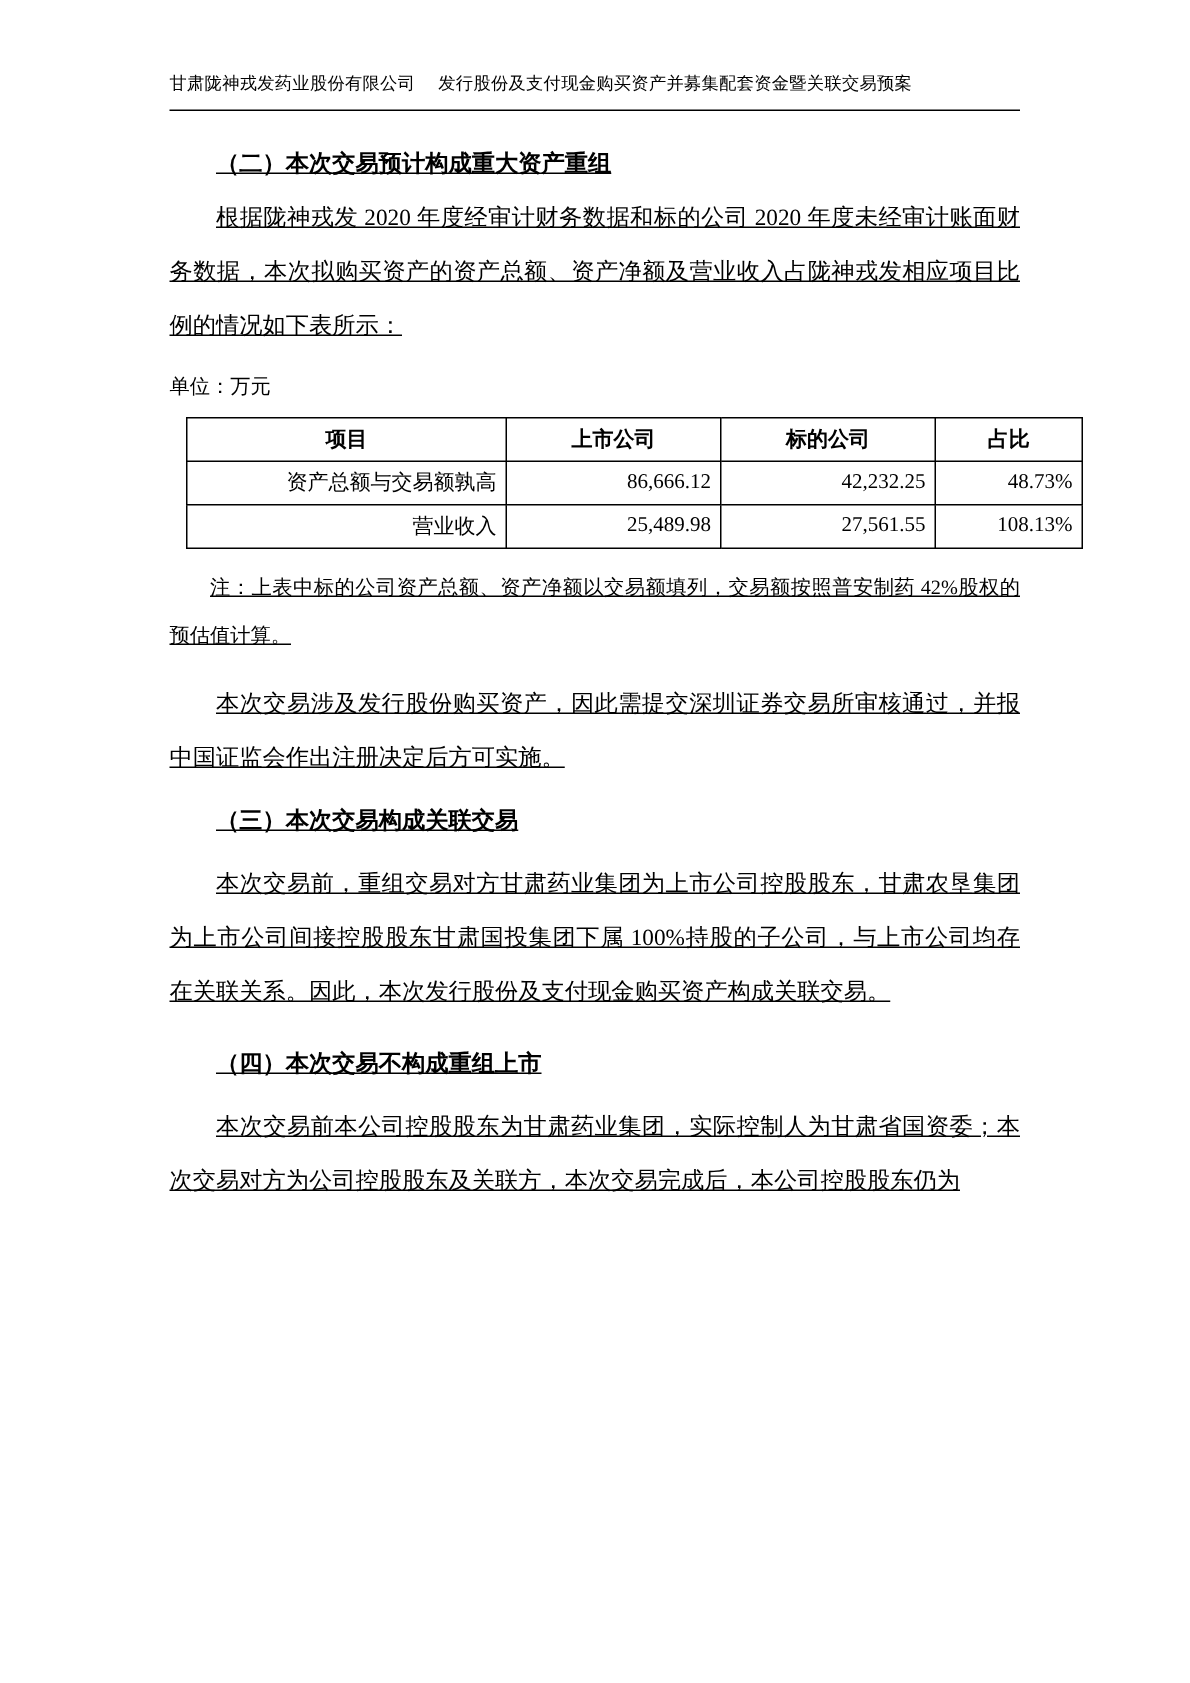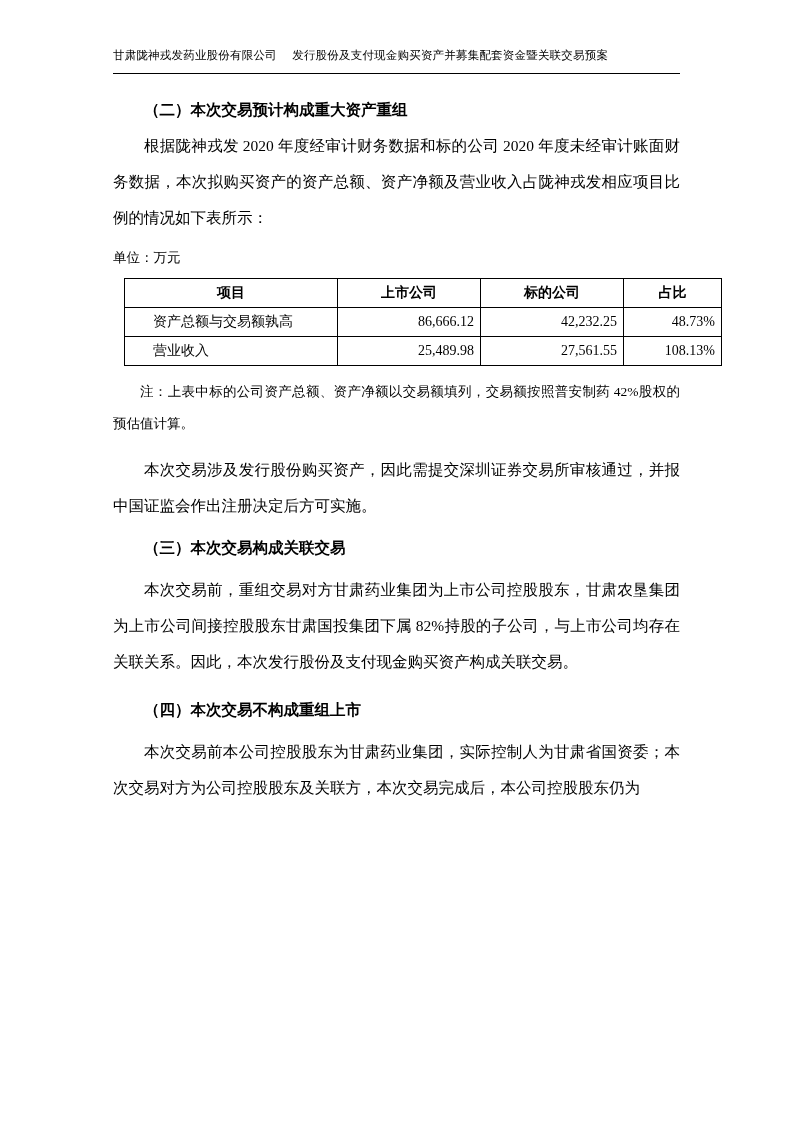--- a/index.html
+++ b/index.html
@@ -42,20 +42,21 @@
     top: 92px;
     left: 113px;
     width: 567px;
   }
   p {
     margin: 0 0 0 0;
     font-size: 15.5px;
     line-height: 36px;
     text-align: justify;
     text-justify: inter-ideograph;
+    text-decoration: underline;
   }
   .indent {
     text-indent: 2em;
   }
   .heading {
     font-weight: bold;
     text-indent: 2em;
   }
   .unit-line {
     text-align: left;
@@ -75,21 +76,21 @@
     font-size: 14px;
     height: 28px;
     padding: 0 6px;
     font-weight: normal;
   }
   table.data thead th {
     text-align: center;
     font-weight: bold;
   }
   table.data td.label {
-    text-align: left;
+    text-align: right;
     padding-left: 28px;
   }
   table.data td.num {
     text-align: right;
   }
   .note {
     font-size: 13.5px;
     line-height: 32px;
     text-indent: 2em;
     margin-top: 10px;
@@ -150,21 +151,21 @@
     <div class="gap-sm"></div>
 
     <p class="indent">本次交易涉及发行股份购买资产，因此需提交深圳证券交易所审核通过，并报中国证监会作出注册决定后方可实施。</p>
 
     <div class="gap-sm"></div>
 
     <p class="heading">（三）本次交易构成关联交易</p>
 
     <div class="gap-sm"></div>
 
-    <p class="indent">本次交易前，重组交易对方甘肃药业集团为上市公司控股股东，甘肃农垦集团为上市公司间接控股股东甘肃国投集团下属 82%持股的子公司，与上市公司均存在关联关系。因此，本次发行股份及支付现金购买资产构成关联交易。</p>
+    <p class="indent">本次交易前，重组交易对方甘肃药业集团为上市公司控股股东，甘肃农垦集团为上市公司间接控股股东甘肃国投集团下属 100%持股的子公司，与上市公司均存在关联关系。因此，本次发行股份及支付现金购买资产构成关联交易。</p>
 
     <div class="gap-sm"></div>
 
 
     <div class="gap-sm"></div>
 
     <p class="heading">（四）本次交易不构成重组上市</p>
 
     <div class="gap-sm"></div>
 

